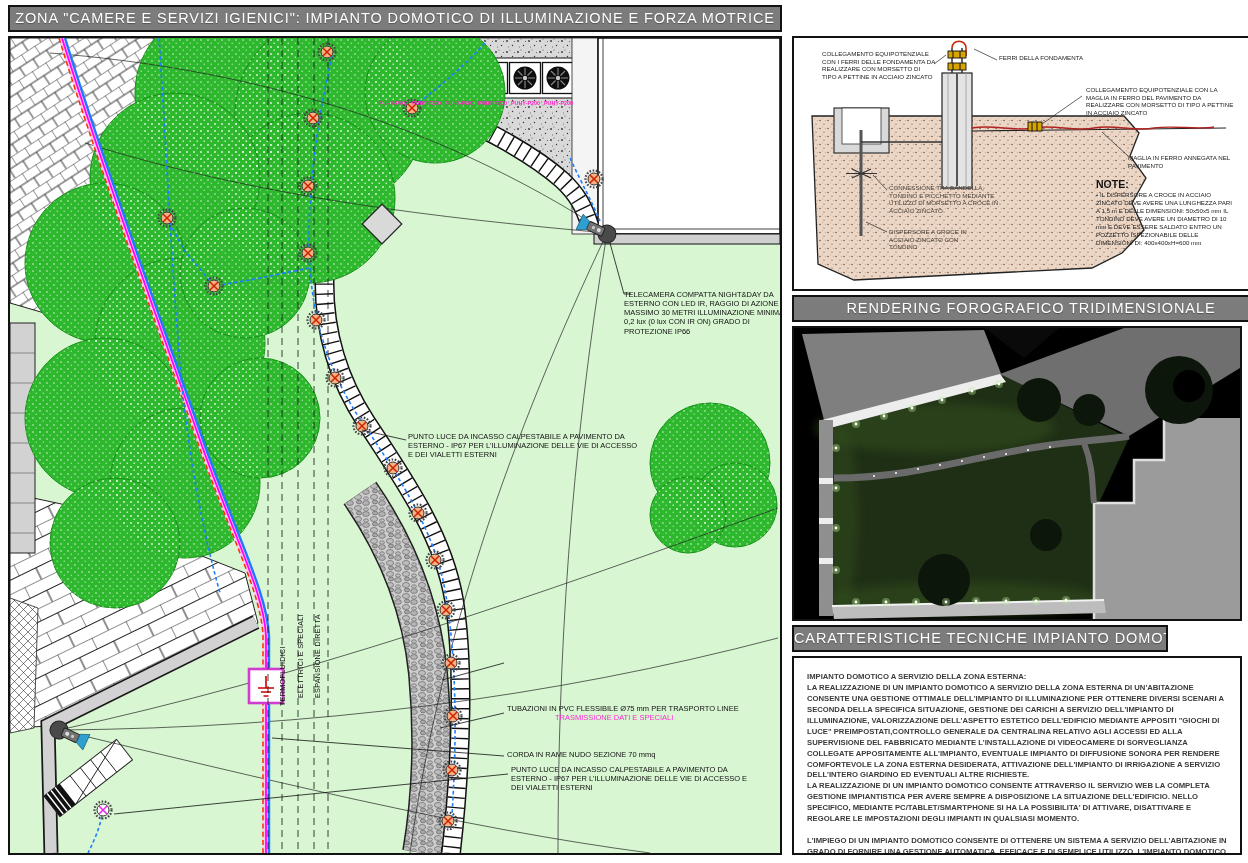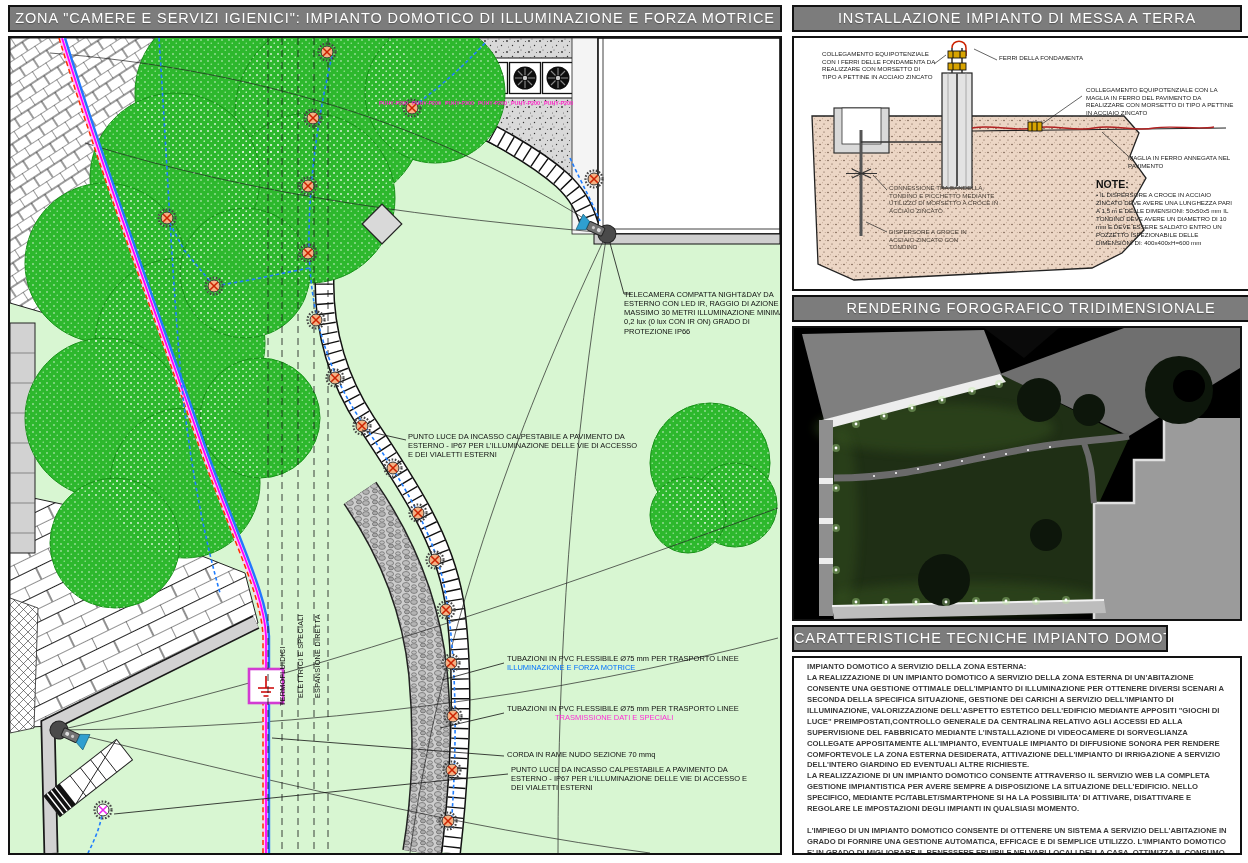--- a/index.html
+++ b/index.html
@@ -13,21 +13,21 @@
   .hl-blue{color:#0070ff;}
   .hl-mag{color:#ff2bd6;margin-left:48px;}
   .glabel{position:absolute;font-size:6.2px;line-height:1.22;color:#222;}
   .soiltxt{color:#4a4038;}
   .note-title{font-weight:bold;font-size:10.5px;color:#111;}
   .note-body{font-size:6.2px;line-height:1.3;color:#222;width:140px;}
   .vlabel{position:absolute;writing-mode:vertical-rl;transform:rotate(180deg);
           font-size:7.2px;color:#111;letter-spacing:.3px;height:120px;white-space:nowrap;}
   .unitlabel{position:absolute;font-size:5.4px;color:#ff23c8;width:33px;text-align:center;
              font-weight:bold;white-space:nowrap;overflow:hidden;}
-  .tech-body{position:absolute;left:0;top:0;right:0;bottom:0;padding:4px 13px;
+  .tech-body{position:absolute;left:0;top:0;right:0;bottom:0;padding:14px 13px;
              font-size:7.7px;font-weight:bold;color:#3a3a3a;line-height:1.42;text-align:left;}
   .tech-body p{margin:0;}
   .tech-gap{height:11px;}
   svg{display:block;}
 </style>
 </head>
 <body>
 
 <div class="page">
 
@@ -236,23 +236,20 @@
         <path d="M498,736 L104,776"></path>
       </g>
     </svg>
 
     <div class="anno" style="left:614px;top:252px;width:164px;">
       <span>TELECAMERA COMPATTA NIGHT&amp;DAY DA ESTERNO CON LED IR, RAGGIO DI AZIONE MASSIMO 30 METRI ILLUMINAZIONE MINIMA 0,2 lux (0 lux CON IR ON) GRADO DI PROTEZIONE IP66</span>
     </div>
     <div class="anno" style="left:398px;top:394px;width:235px;">
       <span>PUNTO LUCE DA INCASSO CALPESTABILE A PAVIMENTO DA ESTERNO - IP67 PER L'ILLUMINAZIONE DELLE VIE DI ACCESSO E DEI VIALETTI ESTERNI</span>
     </div>
-    <div class="anno" style="left:497px;top:616px;width:250px;">
-      <span>TUBAZIONI IN PVC FLESSIBILE Ø75 mm PER TRASPORTO LINEE </span><span class="hl-blue">ILLUMINAZIONE E FORZA MOTRICE</span>
-    </div>
     <div class="anno" style="left:497px;top:666px;width:250px;">
       <span>TUBAZIONI IN PVC FLESSIBILE Ø75 mm PER TRASPORTO LINEE </span><span class="hl-mag">TRASMISSIONE DATI E SPECIALI</span>
     </div>
     <div class="anno" style="left:497px;top:712px;width:250px;">
       <span>CORDA IN RAME NUDO SEZIONE 70 mmq</span>
     </div>
     <div class="anno" style="left:501px;top:727px;width:250px;">
       <span>PUNTO LUCE DA INCASSO CALPESTABILE A PAVIMENTO DA ESTERNO - IP67 PER L'ILLUMINAZIONE DELLE VIE DI ACCESSO E DEI VIALETTI ESTERNI</span>
     </div>
 
@@ -261,23 +258,20 @@
     <div class="vlabel" style="left:303px;top:540px;">ESPANSIONE DIRETTA</div>
 
     <div class="unitlabel" style="left:367px;top:62px;">PUHY-P200</div>
     <div class="unitlabel" style="left:400px;top:62px;">PUHY-P200</div>
     <div class="unitlabel" style="left:433px;top:62px;">PUHY-P200</div>
     <div class="unitlabel" style="left:466px;top:62px;">PUHY-P200</div>
     <div class="unitlabel" style="left:499px;top:62px;">PUHY-P200</div>
     <div class="unitlabel" style="left:532px;top:62px;">PUHY-P200</div>
   </div>
 
-  <div class="bar" style="left:792px;top:5px;width:450px;">
-    <span>INSTALLAZIONE IMPIANTO DI MESSA A TERRA</span>
-  </div>
 
   <div class="panel" style="left:792px;top:36px;width:538px;height:255px;">
     <svg width="446" height="251" viewBox="0 0 446 251">
       <defs>
         <pattern id="sdots" width="8" height="8" patternUnits="userSpaceOnUse">
           <rect width="8" height="8" fill="#ecd6c5"></rect>
           <circle cx="2" cy="2.5" r="0.7" fill="#5a4030"></circle>
             <circle cx="6" cy="6" r="0.55" fill="#5a4030"></circle>
           <circle cx="4.5" cy="0.8" r="0.4" fill="#7a5a44"></circle>
             <circle cx="7.2" cy="2.6" r="0.4" fill="#7a5a44"></circle>

